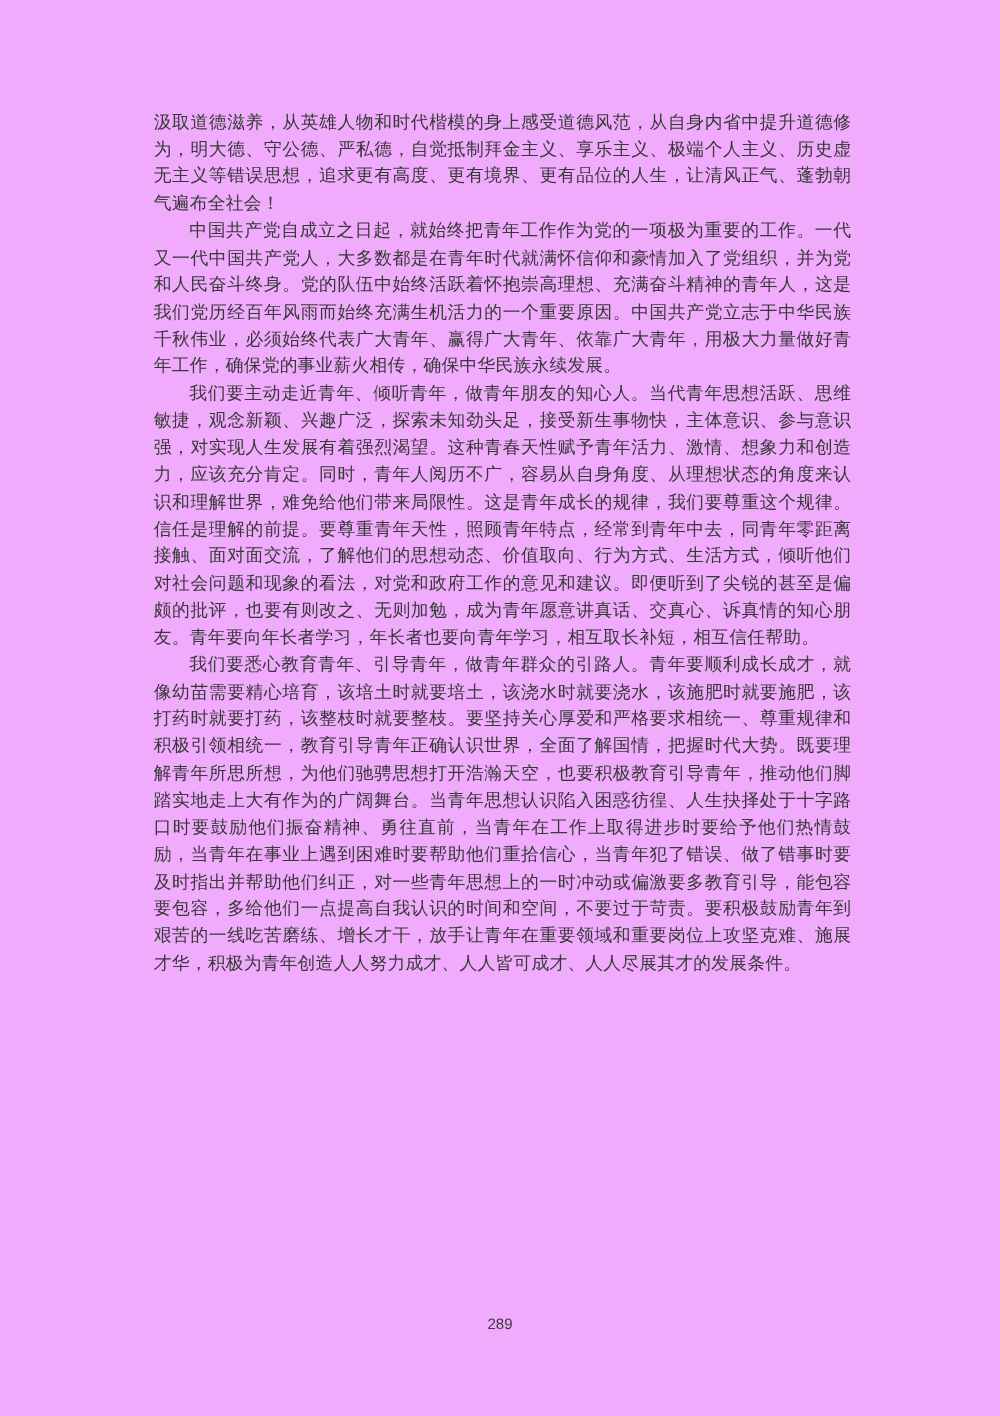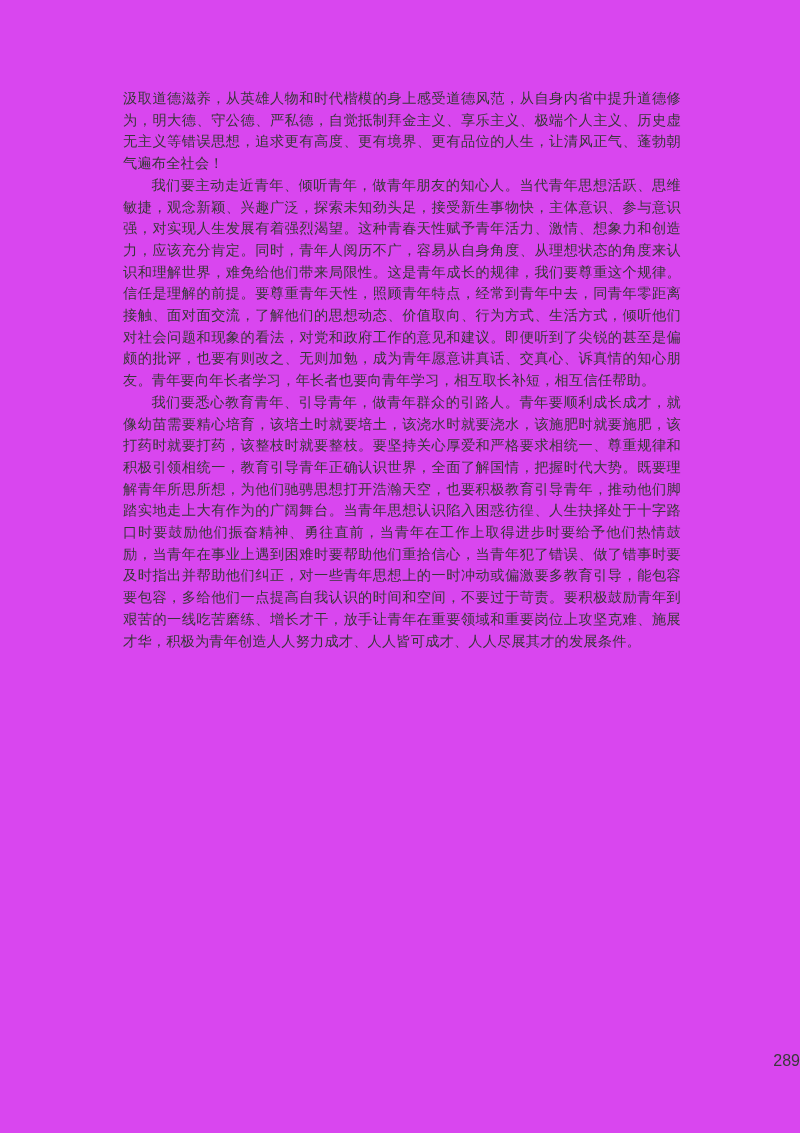--- a/index.html
+++ b/index.html
@@ -5,21 +5,21 @@
   html, body {
     margin: 0;
     padding: 0;
     background: #ffffff;
   }
   .page {
     position: relative;
     width: 800px;
     height: 1133px;
     margin: 0 auto;
-    background: #d946ef;
+    background: #f0abfc;
     overflow: hidden;
     box-sizing: border-box;
     padding-left: 40px;
   }
   .content {
     position: absolute;
     top: 88px;
     left: 123px;
     width: 558px;
     color: #383838;
@@ -36,31 +36,32 @@
     text-indent: 2em;
   }
   .content p.no-indent {
     text-indent: 0;
   }
   .page-footer {
     position: absolute;
     top: 1052px;
     left: 0;
     width: 100%;
-    text-align: right;
+    text-align: center;
     font-family: "Liberation Sans", "DejaVu Sans", sans-serif;
-    font-size: 16px;
+    font-size: 12px;
     color: #3a3a3a;
   }
 </style>
 </head>
 <body>
 
 <div class="page">
   <div class="content">
     <p class="no-indent">汲取道德滋养，从英雄人物和时代楷模的身上感受道德风范，从自身内省中提升道德修为，明大德、守公德、严私德，自觉抵制拜金主义、享乐主义、极端个人主义、历史虚无主义等错误思想，追求更有高度、更有境界、更有品位的人生，让清风正气、蓬勃朝气遍布全社会！</p>
+    <p>中国共产党自成立之日起，就始终把青年工作作为党的一项极为重要的工作。一代又一代中国共产党人，大多数都是在青年时代就满怀信仰和豪情加入了党组织，并为党和人民奋斗终身。党的队伍中始终活跃着怀抱崇高理想、充满奋斗精神的青年人，这是我们党历经百年风雨而始终充满生机活力的一个重要原因。中国共产党立志于中华民族千秋伟业，必须始终代表广大青年、赢得广大青年、依靠广大青年，用极大力量做好青年工作，确保党的事业薪火相传，确保中华民族永续发展。</p>
     <p>我们要主动走近青年、倾听青年，做青年朋友的知心人。当代青年思想活跃、思维敏捷，观念新颖、兴趣广泛，探索未知劲头足，接受新生事物快，主体意识、参与意识强，对实现人生发展有着强烈渴望。这种青春天性赋予青年活力、激情、想象力和创造力，应该充分肯定。同时，青年人阅历不广，容易从自身角度、从理想状态的角度来认识和理解世界，难免给他们带来局限性。这是青年成长的规律，我们要尊重这个规律。信任是理解的前提。要尊重青年天性，照顾青年特点，经常到青年中去，同青年零距离接触、面对面交流，了解他们的思想动态、价值取向、行为方式、生活方式，倾听他们对社会问题和现象的看法，对党和政府工作的意见和建议。即便听到了尖锐的甚至是偏颇的批评，也要有则改之、无则加勉，成为青年愿意讲真话、交真心、诉真情的知心朋友。青年要向年长者学习，年长者也要向青年学习，相互取长补短，相互信任帮助。</p>
     <p>我们要悉心教育青年、引导青年，做青年群众的引路人。青年要顺利成长成才，就像幼苗需要精心培育，该培土时就要培土，该浇水时就要浇水，该施肥时就要施肥，该打药时就要打药，该整枝时就要整枝。要坚持关心厚爱和严格要求相统一、尊重规律和积极引领相统一，教育引导青年正确认识世界，全面了解国情，把握时代大势。既要理解青年所思所想，为他们驰骋思想打开浩瀚天空，也要积极教育引导青年，推动他们脚踏实地走上大有作为的广阔舞台。当青年思想认识陷入困惑彷徨、人生抉择处于十字路口时要鼓励他们振奋精神、勇往直前，当青年在工作上取得进步时要给予他们热情鼓励，当青年在事业上遇到困难时要帮助他们重拾信心，当青年犯了错误、做了错事时要及时指出并帮助他们纠正，对一些青年思想上的一时冲动或偏激要多教育引导，能包容要包容，多给他们一点提高自我认识的时间和空间，不要过于苛责。要积极鼓励青年到艰苦的一线吃苦磨练、增长才干，放手让青年在重要领域和重要岗位上攻坚克难、施展才华，积极为青年创造人人努力成才、人人皆可成才、人人尽展其才的发展条件。</p>
   </div>
   <div class="page-footer">
     <span>289</span>
   </div>
 </div>
 
 </body></html>

